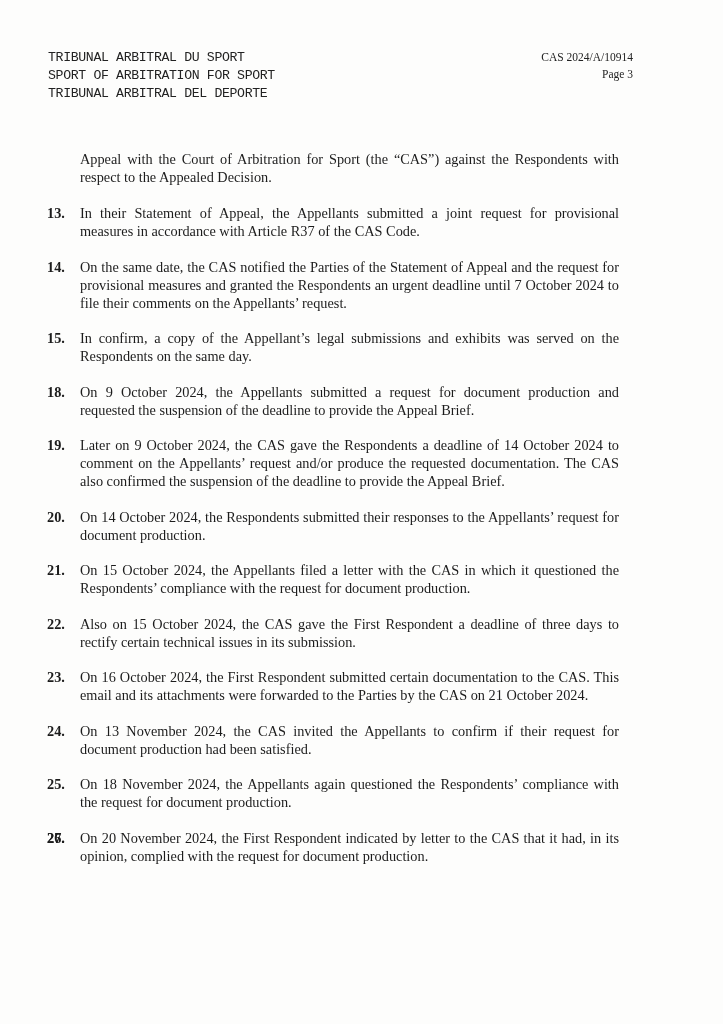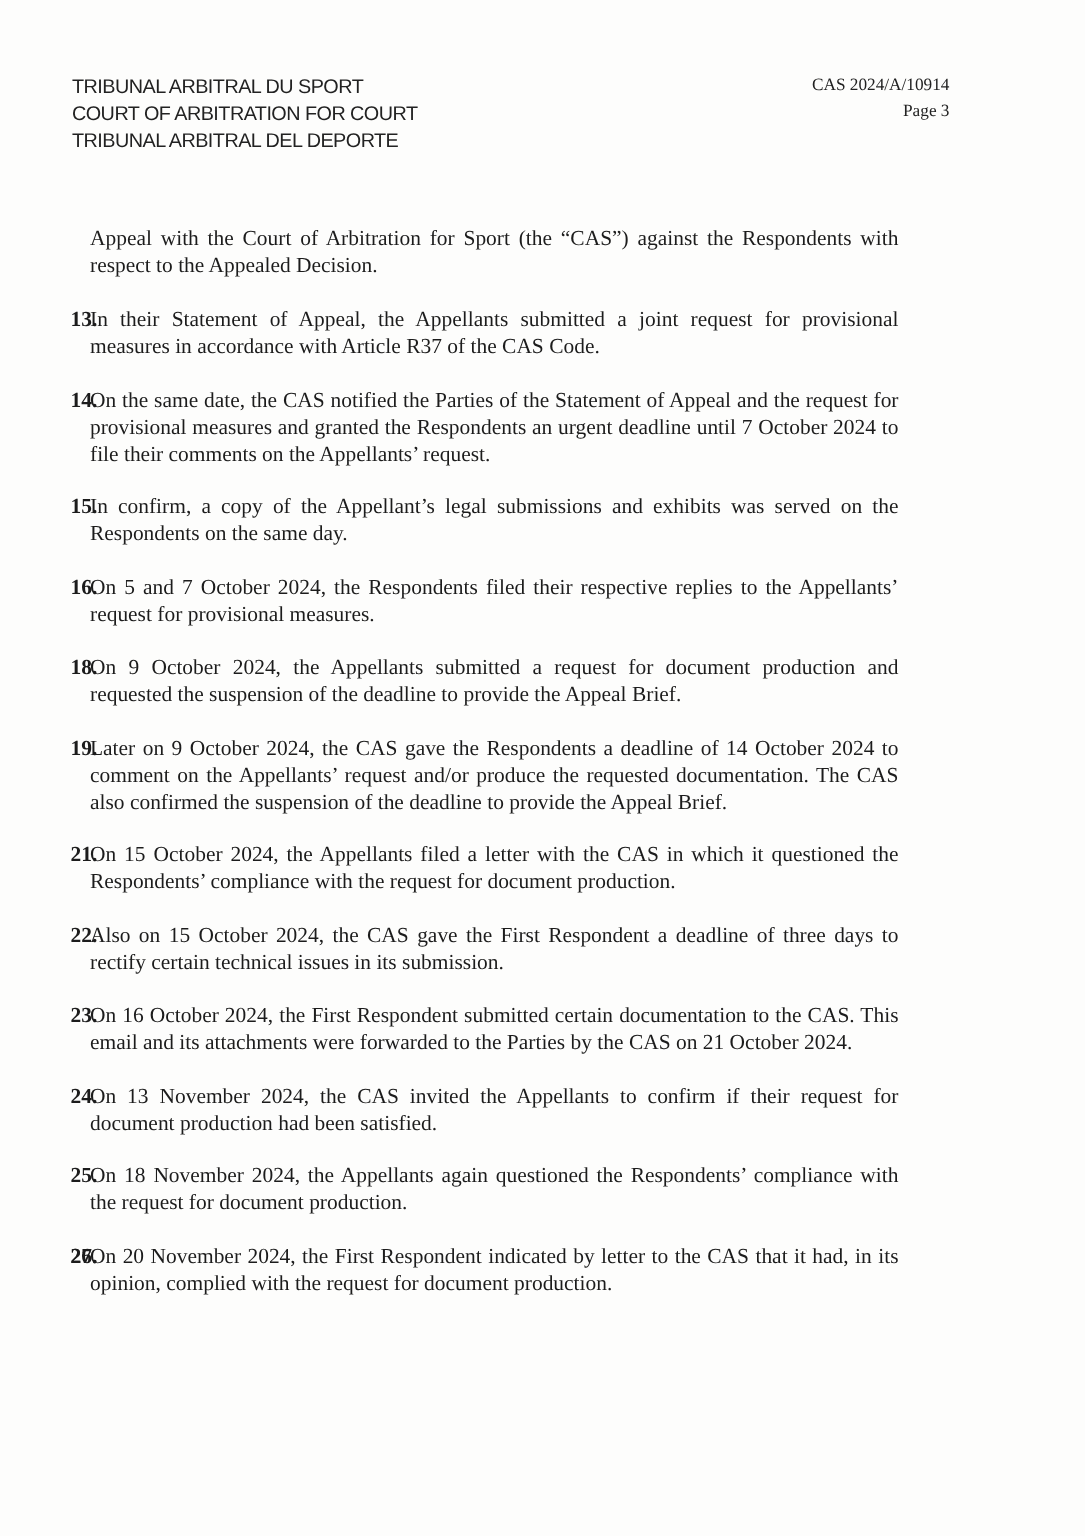--- a/index.html
+++ b/index.html
@@ -9,53 +9,53 @@
     color: #1c1c1c;
   }
   .page { position: relative; width: 723px; height: 1024px; }
   .hdr-left {
     position: absolute; left: 48px; top: 49px;
     font-family: "Liberation Sans", sans-serif;
     font-size: 13.2px; line-height: 18px;
     letter-spacing: -0.35px;
     color: #222;
   }
-  .hdr-left div { white-space: nowrap; }
+  .hdr-left div { white-space: nowrap; font-family: Liberation Mono, monospace; }
   .hdr-right {
     position: absolute; right: 90px; top: 49px;
     font-family: "Liberation Serif", serif;
     font-size: 11.5px; line-height: 17px;
     text-align: right; color: #222; margin-left: 32px;
   }
   .body {
     position: absolute; left: 0; top: 150px; width: 723px;
     font-family: "Liberation Serif", serif;
     font-size: 14.3px; line-height: 18px;
   }
   .para { position: relative; margin: 0 0 17.5px 0; }
   .num {
     position: absolute; left: 47px; top: 0;
     font-family: "Liberation Serif", serif;
     font-weight: bold;
   }
   .txt {
-    margin-left: 60px; width: 539px;
+    margin-left: 80px; width: 539px;
     text-align: justify;
     text-align-last: left;
   }
   .cont { margin-bottom: 18px; }
 </style>
 </head>
 <body>
 
 <div class="page">
 
   <div class="hdr-left">
     <div>TRIBUNAL ARBITRAL DU SPORT</div>
-    <div>COURT OF ARBITRATION FOR COURT</div>
+    <div>SPORT OF ARBITRATION FOR SPORT</div>
     <div>TRIBUNAL ARBITRAL DEL DEPORTE</div>
   </div>
 
   <div class="hdr-right">
     <div>CAS 2024/A/10914</div>
     <div>Page 3</div>
   </div>
 
   <div class="body">
     <div class="para cont">
@@ -68,30 +68,30 @@
     </div>
     <div class="para">
       <span class="num">14.</span>
       <div class="txt">On the same date, the CAS notified the Parties of the Statement of Appeal and the request for provisional measures and granted the Respondents an urgent deadline until 7 October 2024 to file their comments on the Appellants’ request.</div>
     </div>
     <div class="para">
       <span class="num">15.</span>
       <div class="txt">In confirm, a copy of the Appellant’s legal submissions and exhibits was served on the Respondents on the same day.</div>
     </div>
     <div class="para">
-      <span class="num">16.</span>
-      <div class="txt">On 5 and 7 October 2024, the Respondents filed their respective replies to the Appellants’ request for provisional measures.</div>
-    </div>
-    <div class="para">
       <span class="num">18.</span>
       <div class="txt">On 9 October 2024, the Appellants submitted a request for document production and requested the suspension of the deadline to provide the Appeal Brief.</div>
     </div>
     <div class="para">
       <span class="num">19.</span>
       <div class="txt">Later on 9 October 2024, the CAS gave the Respondents a deadline of 14 October 2024 to comment on the Appellants’ request and/or produce the requested documentation. The CAS also confirmed the suspension of the deadline to provide the Appeal Brief.</div>
+    </div>
+    <div class="para">
+      <span class="num">20.</span>
+      <div class="txt">On 14 October 2024, the Respondents submitted their responses to the Appellants’ request for document production.</div>
     </div>
     <div class="para">
       <span class="num">21.</span>
       <div class="txt">On 15 October 2024, the Appellants filed a letter with the CAS in which it questioned the Respondents’ compliance with the request for document production.</div>
     </div>
     <div class="para">
       <span class="num">22.</span>
       <div class="txt">Also on 15 October 2024, the CAS gave the First Respondent a deadline of three days to rectify certain technical issues in its submission.</div>
     </div>
     <div class="para">

